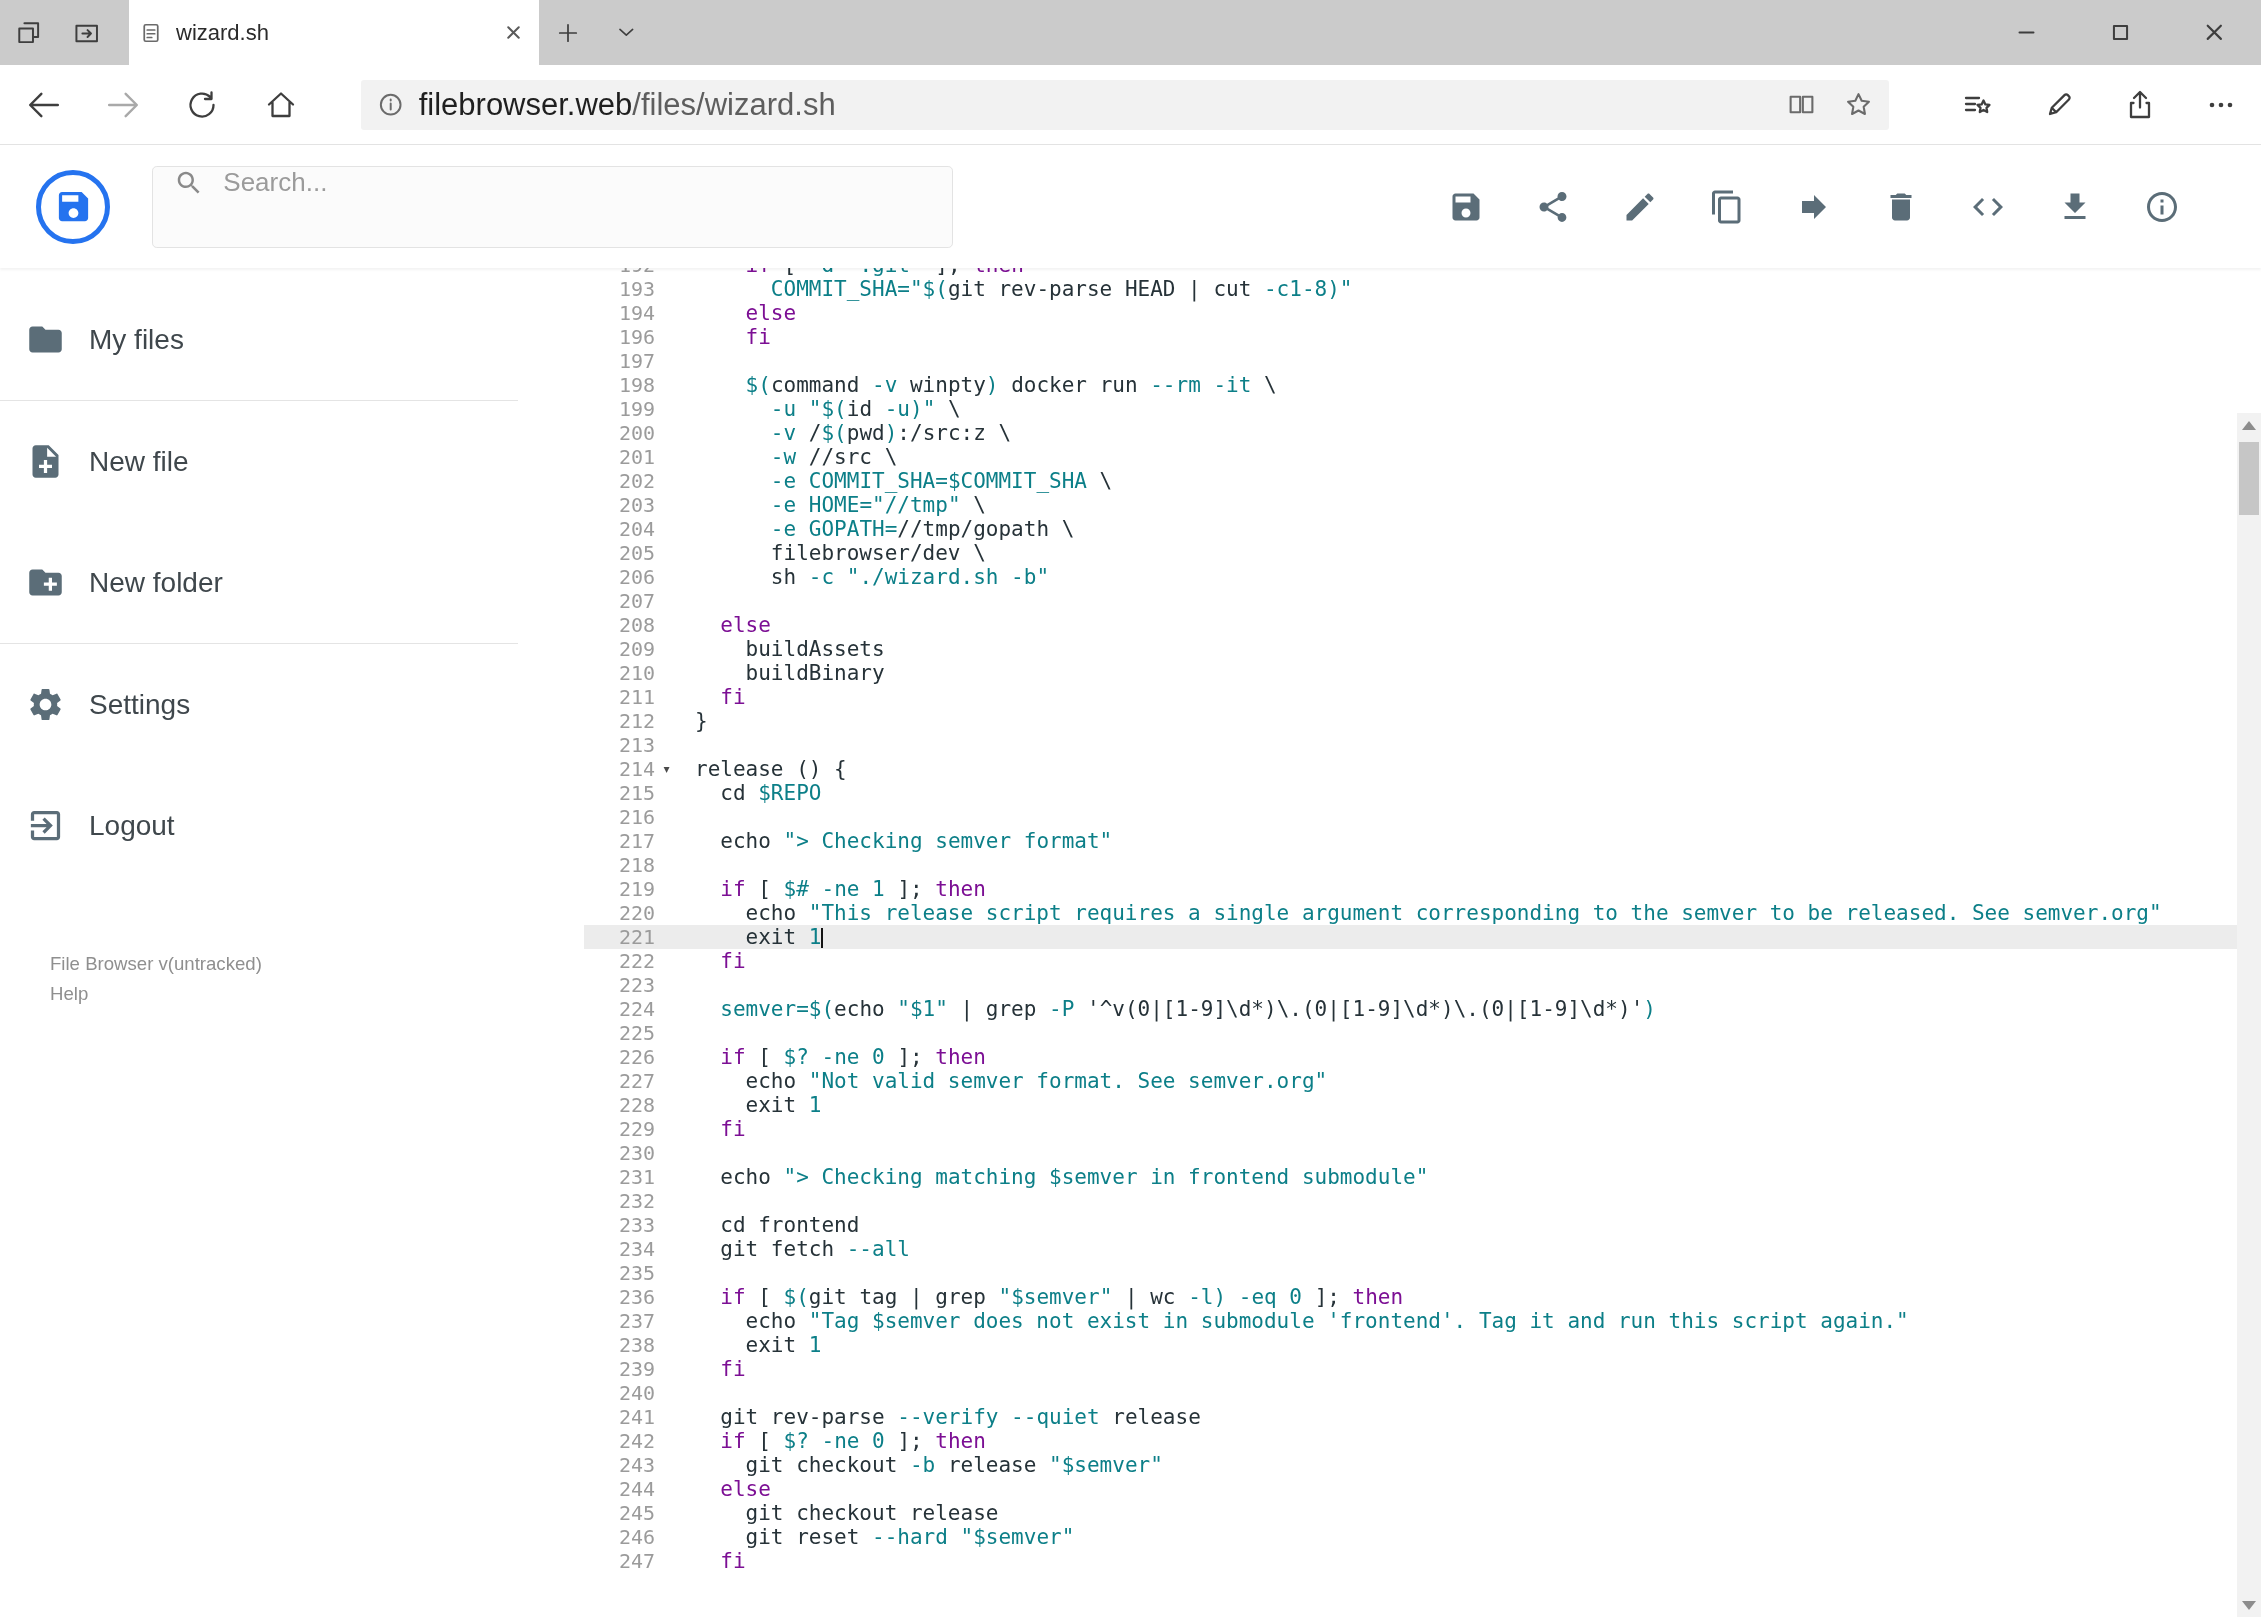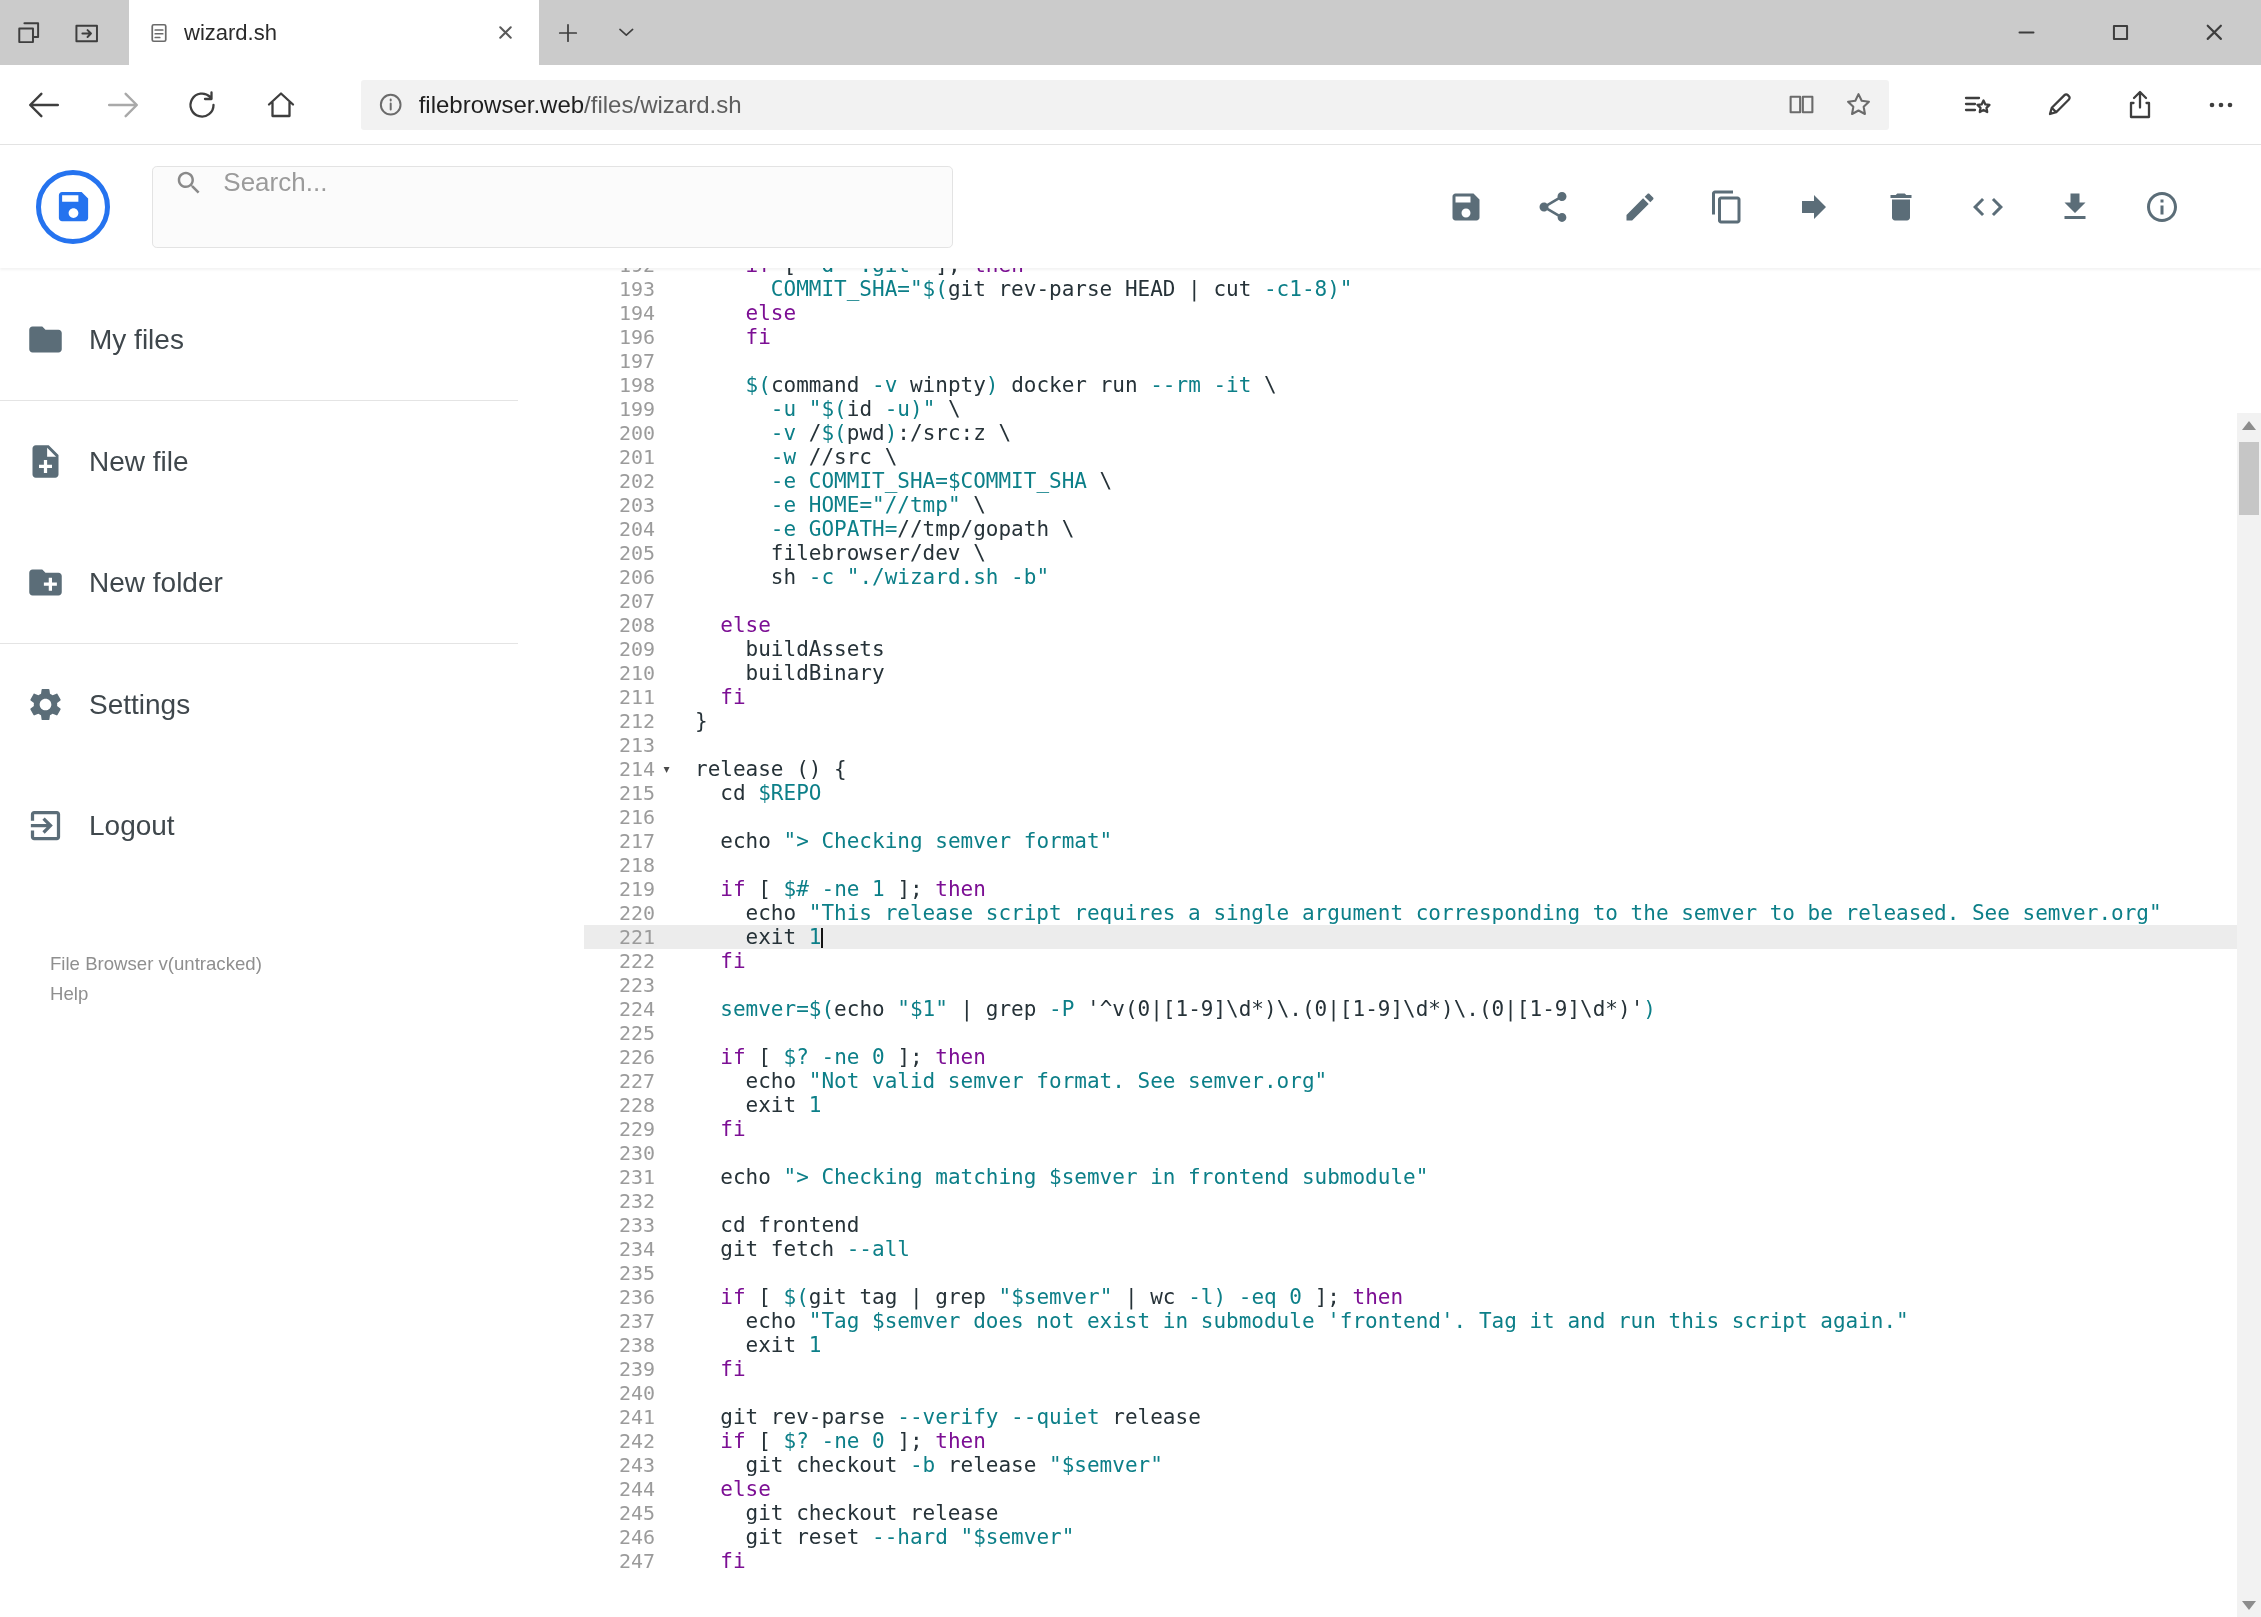--- a/index.html
+++ b/index.html
@@ -3,32 +3,32 @@
 <meta charset="utf-8">
 <style>
   * { margin:0; padding:0; box-sizing:border-box; }
   html,body { width:2261px; height:1617px; }
   body { font-family:"Liberation Sans", sans-serif; background:#fff; overflow:hidden; }
   .stage { position:relative; width:2261px; height:1617px; overflow:hidden; background:#fff; }
 
   
   .tabbar { height:65px; background:#cbcbcb; display:flex; align-items:center; }
   .tb-btn { width:58px; height:65px; display:flex; align-items:center; justify-content:center; }
-  .tab { width:410px; height:65px; margin-left:13px; background:#fff; display:flex; align-items:center; padding:0 18px; gap:13px; }
+  .tab { width:410px; height:65px; margin-left:13px; background:#fff; display:flex; align-items:center; padding:0 10px; gap:13px; }
   .tab-title { font-size:22px; color:#2b2b2b; white-space:nowrap; }
   .tab-close { margin-left:auto; display:flex; align-items:center; justify-content:center; width:32px; height:32px; }
   .win { margin-left:auto; display:flex; height:65px; }
   .win-btn { width:94px; height:65px; display:flex; align-items:center; justify-content:center; }
 
   
   .addressbar { height:80px; background:#fff; display:flex; align-items:center; border-bottom:0.8px solid #e3e3e3; }
   .nav-btn { width:79px; height:80px; display:flex; align-items:center; justify-content:center; }
   .nav-row { display:flex; margin-left:4.8px; }
   .urlbox { width:1528px; height:50px; background:#f2f2f2; border-radius:3.2px; display:flex; align-items:center; padding:0 16px; margin-left:40px; }
-  .url-text { margin-left:14.5px; font-size:24px; white-space:nowrap; }
+  .url-text { margin-left:14.5px; font-size:31px; white-space:nowrap; }
   .url-host { color:#1f1f1f; }
   .url-path { color:#5e5e5e; }
   .url-right { margin-left:auto; display:flex; gap:27.4px; align-items:center; }
   .addr-actions { display:flex; margin-left:auto; }
   .addr-btn { width:81px; height:80px; display:flex; align-items:center; justify-content:center; }
 
   
   .appheader { height:123px; background:#fff; display:flex; align-items:center; position:relative; z-index:2; box-shadow:0 1.6px 2.4px rgba(0,0,0,0.05); }
   .logo { width:74px; height:74px; margin-left:36px; border:5.7px solid var(--brand,#2573ef); border-radius:50%; display:flex; align-items:center; justify-content:center; background:#fff; }
   .searchbox { margin-left:42px; width:801px; height:82px; background:#fbfbfb; border:1.6px solid #e3e3e3; border-radius:4.8px; display:flex; align-items:flex-start; padding:0 21px; gap:19.4px; }

